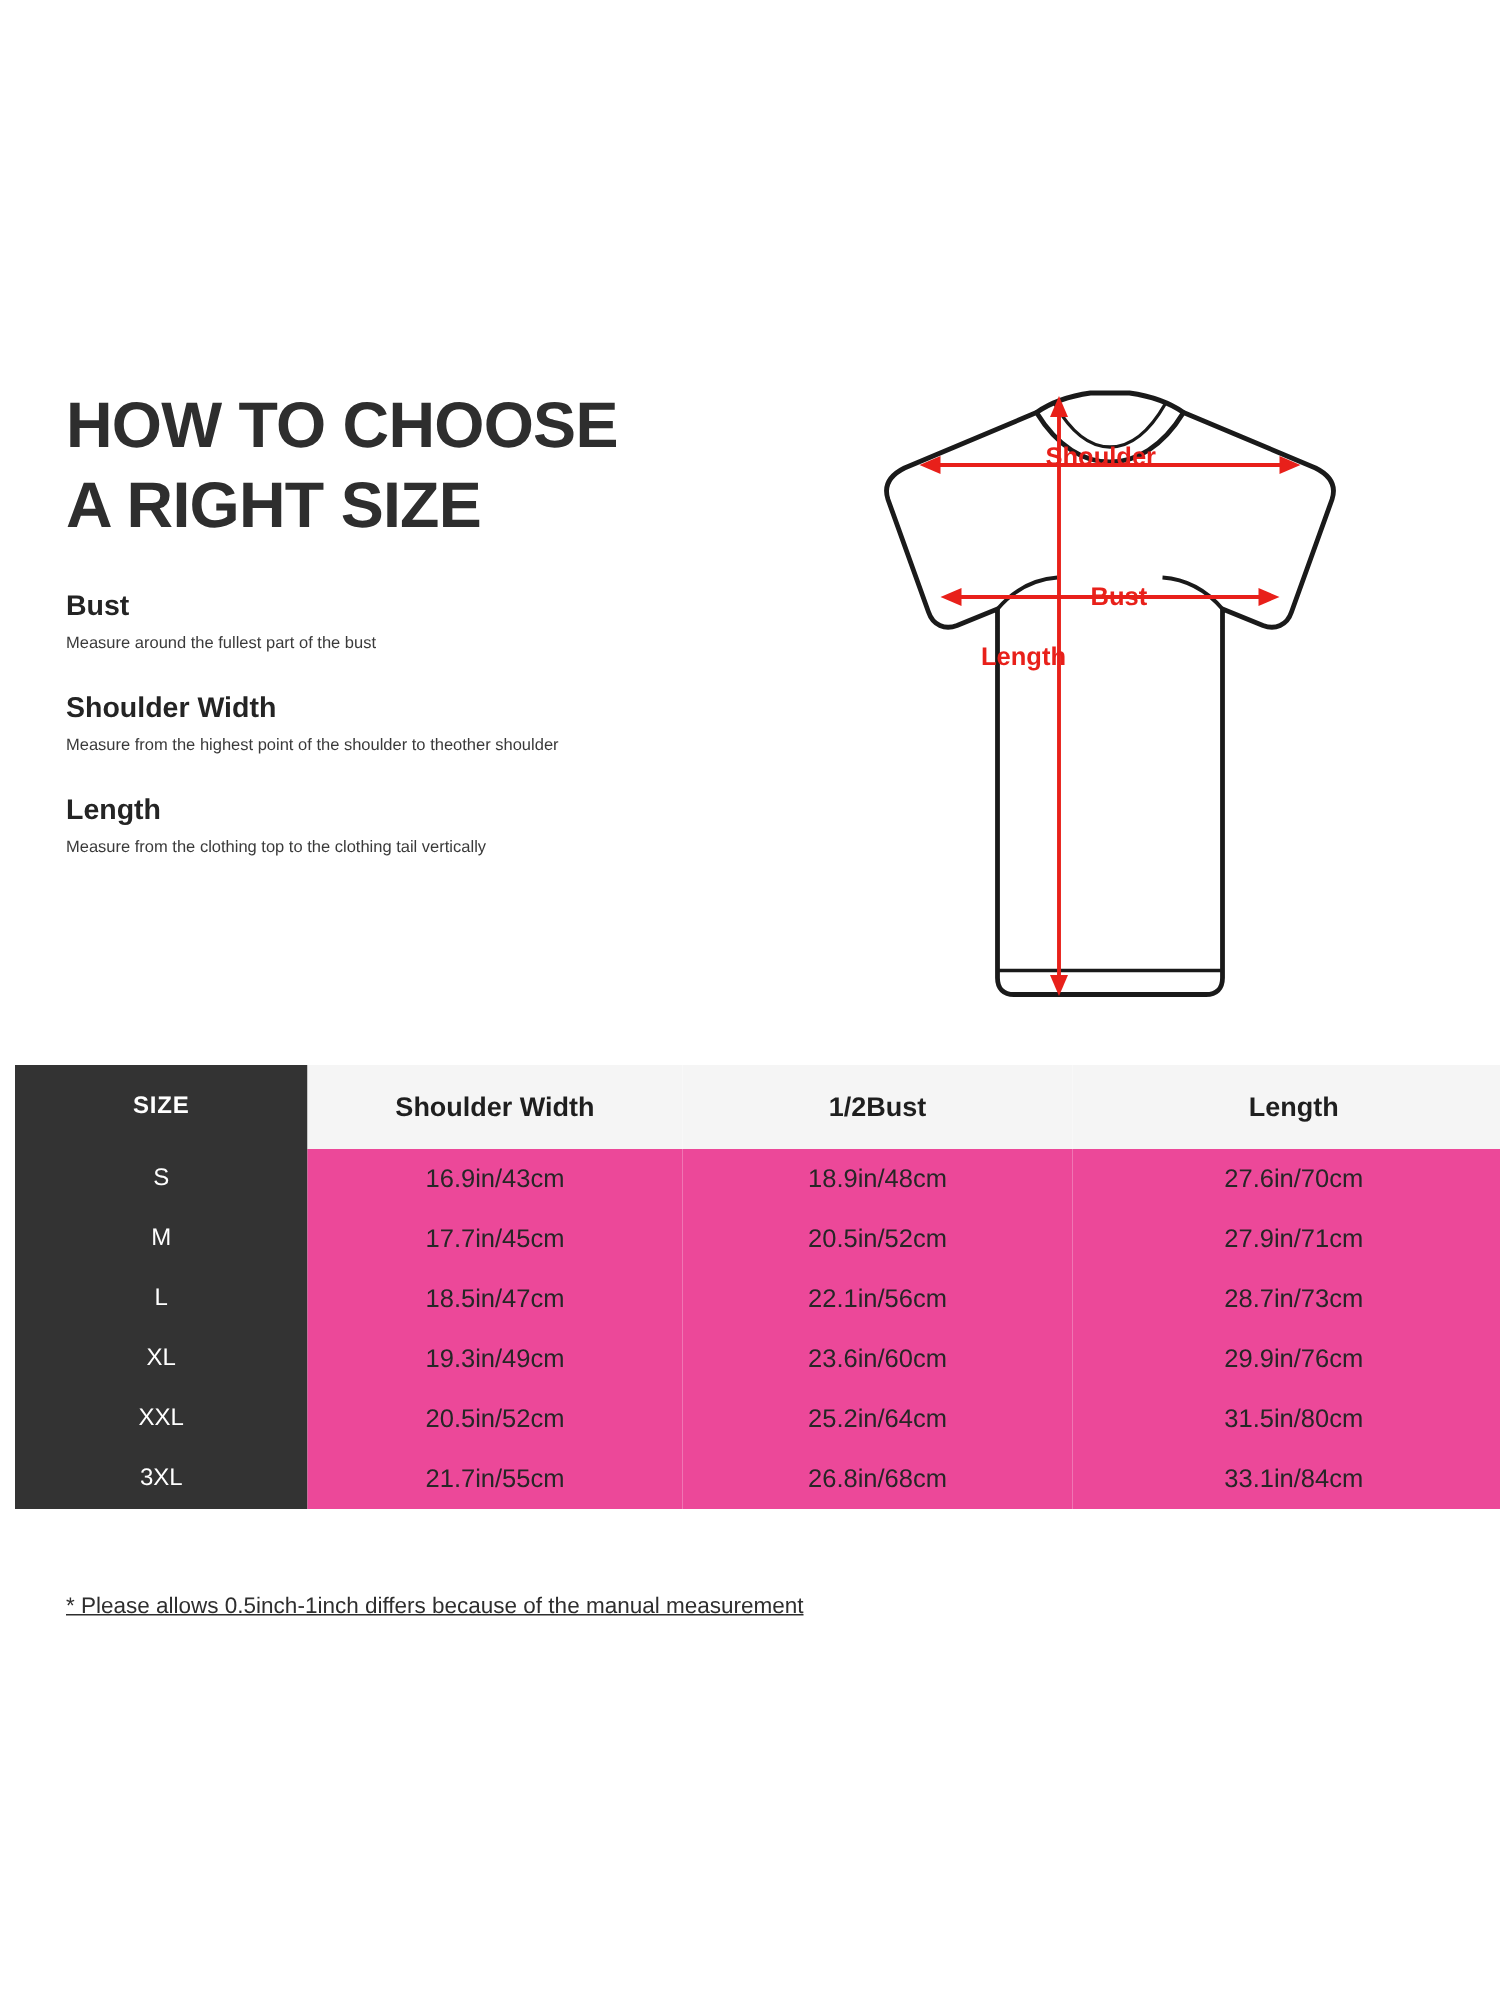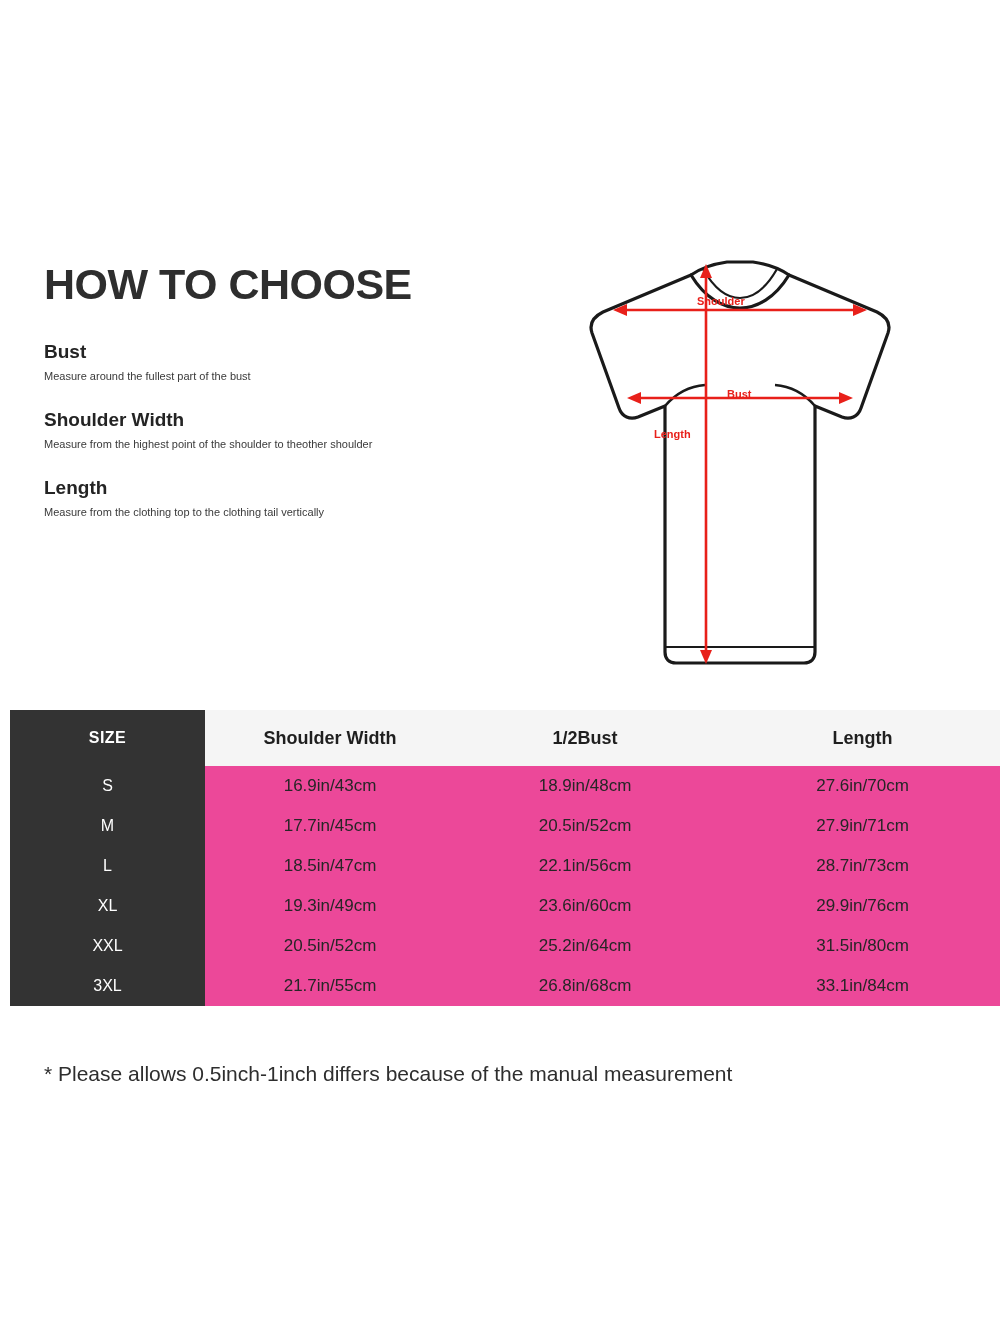--- a/index.html
+++ b/index.html
@@ -72,21 +72,21 @@
     height: 450px;
   }
   .shirt-wrap svg {
     display: block;
   }
 
   .lbl {
     position: absolute;
     color: #e8201a;
     font-weight: bold;
-    font-size: 11px;
+    font-size: 17px;
     font-family: "Liberation Sans", sans-serif;
     white-space: nowrap;
   }
   .lbl-shoulder { left: 192px; top: 55px; }
   .lbl-bust { left: 222px; top: 148px; }
   .lbl-length { left: 149px; top: 188px; }
 
   
   .table-section {
     position: absolute;
@@ -136,34 +136,36 @@
   col.c-size { width: 195px; }
   col.c-sh { width: 250px; }
   col.c-bust { width: 260px; }
   col.c-len { width: 295px; }
 
   
   .footnote {
     position: absolute;
     top: 1062px;
     left: 44px;
-    font-size: 21px;
+    font-size: 15px;
     color: #2e2e2e;
+    text-decoration: underline;
   }
 </style>
 </head>
 <body>
 
 <div class="page">
 
   <div class="top-section">
 
     <div class="info-col">
       <h1 class="main-title">
         <span>HOW TO CHOOSE</span>
+        <span class="line2">A RIGHT SIZE</span>
       </h1>
 
       <div class="term">Bust</div>
       <div class="desc">Measure around the fullest part of the bust</div>
 
       <div class="term">Shoulder Width</div>
       <div class="desc">Measure from the highest point of the shoulder to theother shoulder</div>
 
       <div class="term">Length</div>
       <div class="desc last">Measure from the clothing top to the clothing tail vertically</div>

